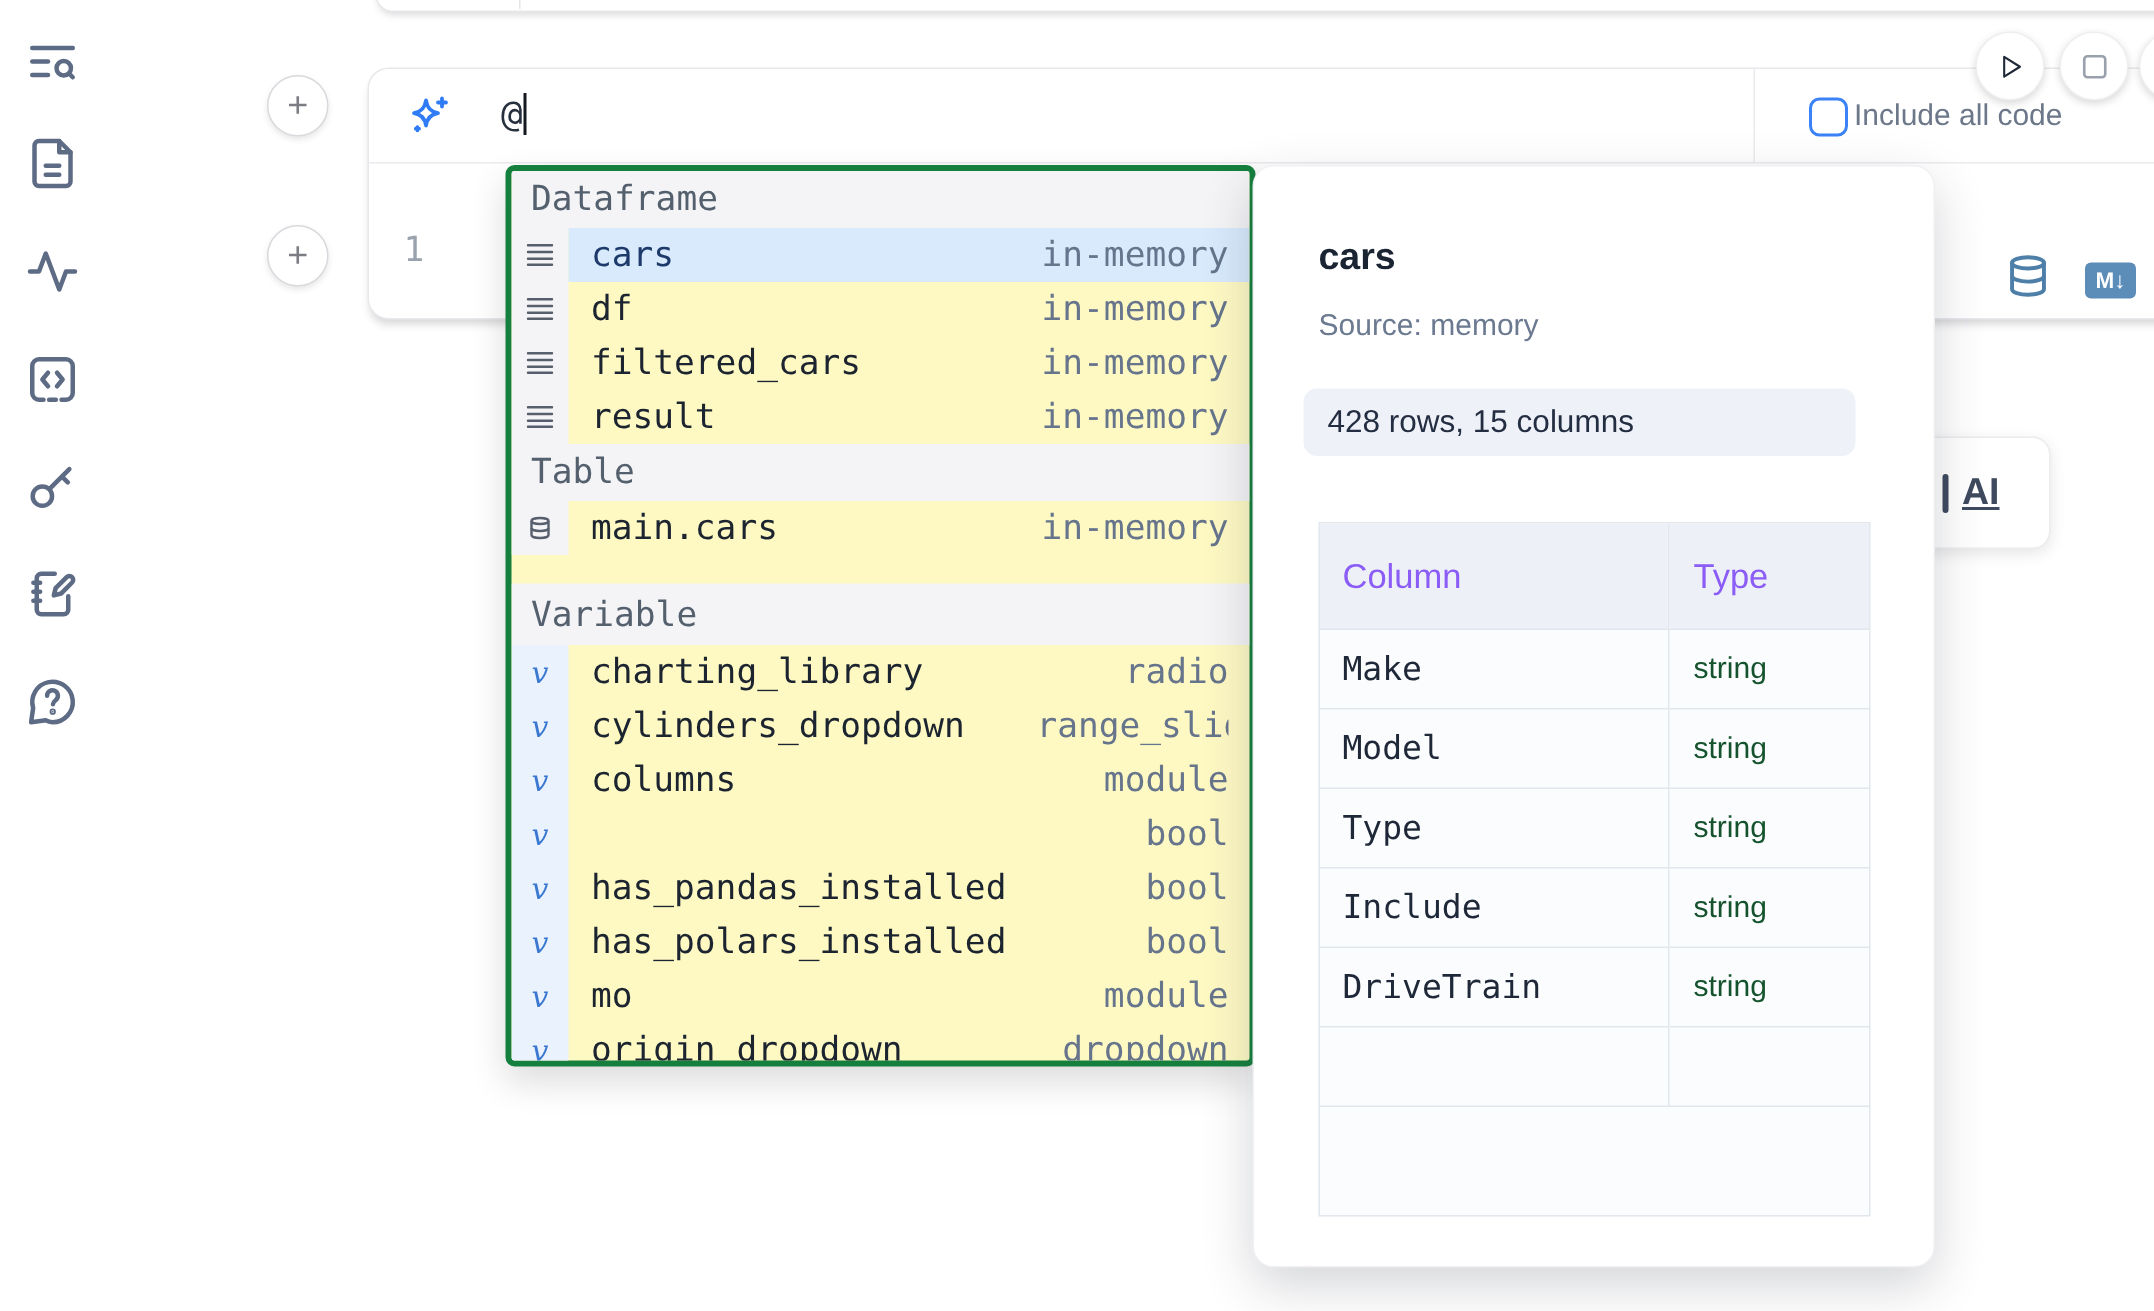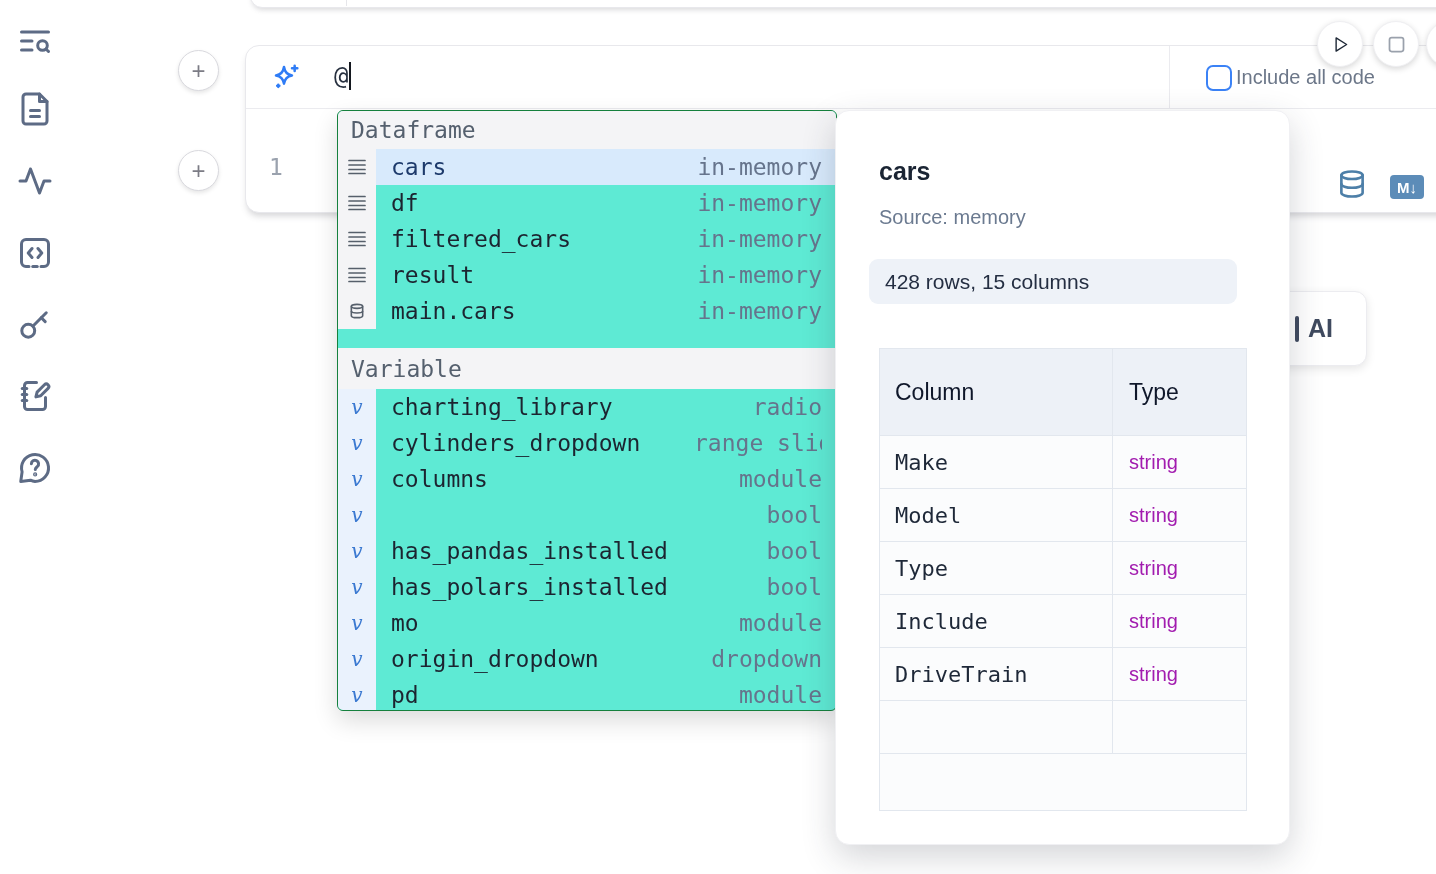--- a/index.html
+++ b/index.html
@@ -49,22 +49,22 @@
               font-family:"Liberation Sans", sans-serif; letter-spacing:0; }
 
   
   .circle-btn { position:absolute; top:21px; width:46px; height:46px; border-radius:50%;
                 background:#fff; border:1px solid #efeff2;
                 box-shadow:0 2px 6px rgba(0,0,0,.16); display:flex; align-items:center;
                 justify-content:center; z-index:4; }
   .circle-btn svg { display:block; }
 
   
-  .ac { position:absolute; left:337px; top:110px; width:500px; height:601px; background:#5eead4;
-        border:1px solid #15803d; border-radius:6px; overflow:hidden; z-index:5;
+  .ac { position:absolute; left:337px; top:110px; width:500px; height:601px; background:#fef9c3;
+        border:4px solid #15803d; border-radius:6px; overflow:hidden; z-index:5;
         box-shadow:0 10px 24px rgba(0,0,0,.14);
         font-family:"DejaVu Sans Mono", monospace; font-size:23px; }
   .ac-header { height:38px; background:#f4f4f6; color:#55606e; display:flex;
                align-items:center; padding-left:13px; }
   .ac-header.tall { height:41px;margin-top:19px; }
   .ac-row { height:36px; display:flex; align-items:stretch; }
   .ac-gutter { width:38px; flex:none; background:#f4f4f6; display:flex; align-items:center;
                justify-content:center; color:#565f6b; }
   .ac-row.var .ac-gutter { background:#eaf2fd; }
   .v-glyph { font-family:"DejaVu Serif", serif; font-style:italic; font-size:20px; color:#3b79d1; }
@@ -72,41 +72,41 @@
              color:#1c2430; min-width:0; }
   .ac-row.selected .ac-main { background:#d8eafc; color:#1d3a6b; }
   .ac-type { margin-left:auto; color:#66748c; white-space:nowrap; }
   .ac-type.clip { max-width:128px; overflow:hidden; text-align:left; flex:none; }
 
   
   .ai-card { position:absolute; left:1268px; top:291px; width:99px; height:75px; background:#fff;
              border:1px solid #ececf0; border-radius:12px; box-shadow:0 3px 10px rgba(0,0,0,.10);
              z-index:3; display:flex; align-items:center; }
   .ai-card .stem { width:4px; height:26px; background:#3f4a5f; border-radius:2px; margin-left:26px; }
-  .ai-card .lbl { margin-left:9px; font-weight:bold; font-size:25px; color:#3f4a5f; }
+  .ai-card .lbl { margin-left:9px; font-weight:bold; font-size:25px; color:#3f4a5f;text-decoration:underline; }
 
   
   .popup { position:absolute; left:835px; top:110px; width:455px; height:735px; background:#fff;
            border:1px solid #f0f0f3; border-radius:14px; z-index:10;
            box-shadow:0 12px 34px rgba(40,45,60,.20); }
   .pv-title { position:absolute; left:43px; top:144px; font-size:25px; font-weight:bold;
               color:#1a2433; }
   .pv-source { position:absolute; left:43px; top:95px; font-size:20px; color:#6b7a90; }
   .pv-badge { position:absolute; left:33px; top:148px; width:368px; height:45px;
               background:#eef2f8; border-radius:9px; display:flex; align-items:center;
               font-size:21px; color:#242e42; padding-left:16px; }
   .pv-tablewrap { position:absolute; left:43px; top:237px; width:368px; height:463px;
                   border:1px solid #e2e7ee; overflow:hidden; background:#fbfcfd; }
   .pv-grid { display:grid; grid-template-columns:233px 1fr; }
   .pv-cell { border-bottom:1px solid #e2e7ee; display:flex; align-items:center; height:53px; }
   .pv-cell.c1 { border-right:1px solid #e2e7ee; padding-left:15px; }
   .pv-cell.c2 { padding-left:16px; }
-  .pv-cell.head { height:87px; background:#edf1f7; font-size:23px; color:#0f172a; }
+  .pv-cell.head { height:71px; background:#edf1f7; font-size:23px; color:#8b5cf6; }
   .pv-col { font-family:"DejaVu Sans Mono", monospace; font-size:22px; color:#1e2838; }
-  .pv-type { font-size:20px; color:#a21caf; }
+  .pv-type { font-size:20px; color:#14532d; }
 </style>
 </head>
 <body>
 
 <div class="sidebar">
   <span class="side-icon" style="top:23px">
     <svg viewBox="0 0 24 24" fill="none" stroke="currentColor" stroke-width="2" stroke-linecap="round" stroke-linejoin="round">
         <path d="M21 6H3"></path>
         <path d="M10 12H3"></path>
         <path d="M10 18H3"></path>
@@ -255,20 +255,21 @@
       <svg width="18" height="16" viewBox="0 0 18 16" stroke="currentColor" stroke-width="1.7">
           <path d="M1 2h16M1 6.5h16M1 11h16M1 15h16" stroke-linecap="round" transform="translate(0,-0.5)"></path>
         </svg>
     </span>
     <span class="ac-main">
         <span>result</span>
       <span class="ac-type">in-memory</span>
       </span>
   </div>
 
+  <div class="ac-header">Table</div>
 
   <div class="ac-row">
     <span class="ac-gutter">
       <svg width="16" height="16" viewBox="0 0 24 24" fill="none" stroke="currentColor" stroke-width="2.4">
           <ellipse cx="12" cy="5" rx="8.5" ry="3"></ellipse>
           <path d="M3.5 5v14c0 1.66 3.8 3 8.5 3s8.5-1.34 8.5-3V5"></path>
           <path d="M3.5 12c0 1.66 3.8 3 8.5 3s8.5-1.34 8.5-3"></path>
         </svg>
     </span>
     <span class="ac-main">

